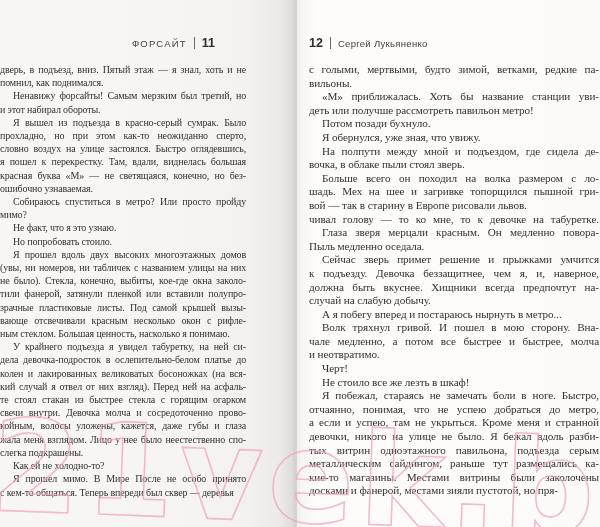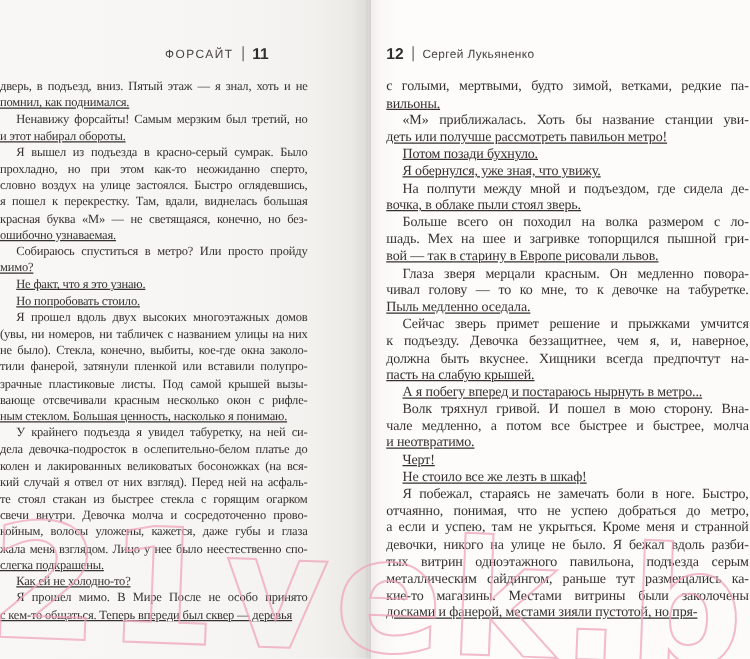--- a/index.html
+++ b/index.html
@@ -92,21 +92,20 @@
     line-height: 13.6px;
     letter-spacing: -0.1px;
   }
   .line {
     text-align: justify;
     text-align-last: justify;
     white-space: nowrap;
   }
   .line.last {
     text-align-last: left;
-    text-decoration: underline;
   }
   .line.first-indent {
     padding-left: 13px;
   }
   
   .watermark {
     position: absolute;
     left: -6px; top: 402px;
     width: 660px;
     font-family: "DejaVu Sans", sans-serif;
@@ -217,29 +216,29 @@
         <div class="para">
           <div class="line first-indent">На полпути между мной и подъездом, где сидела де-</div>
           <div class="line last">вочка, в облаке пыли стоял зверь.</div>
         </div>
         <div class="para">
           <div class="line first-indent">Больше всего он походил на волка размером с ло-</div>
           <div class="line">шадь. Мех на шее и загривке топорщился пышной гри-</div>
           <div class="line last">вой — так в старину в Европе рисовали львов.</div>
         </div>
         <div class="para">
+          <div class="line">чивал голову — то ко мне, то к девочке на табуретке.</div>
           <div class="line first-indent">Глаза зверя мерцали красным. Он медленно повора-</div>
-          <div class="line">чивал голову — то ко мне, то к девочке на табуретке.</div>
           <div class="line last">Пыль медленно оседала.</div>
         </div>
         <div class="para">
           <div class="line first-indent">Сейчас зверь примет решение и прыжками умчится</div>
           <div class="line">к подъезду. Девочка беззащитнее, чем я, и, наверное,</div>
           <div class="line">должна быть вкуснее. Хищники всегда предпочтут на-</div>
-          <div class="line last">пасть на слабую крышей.</div>
+          <div class="line last">случай на слабую добычу.</div>
         </div>
         <div class="para">
           <div class="line last first-indent">А я побегу вперед и постараюсь нырнуть в метро...</div>
         </div>
         <div class="para">
           <div class="line first-indent">Волк тряхнул гривой. И пошел в мою сторону. Вна-</div>
           <div class="line">чале медленно, а потом все быстрее и быстрее, молча</div>
           <div class="line last">и неотвратимо.</div>
         </div>
         <div class="para">

